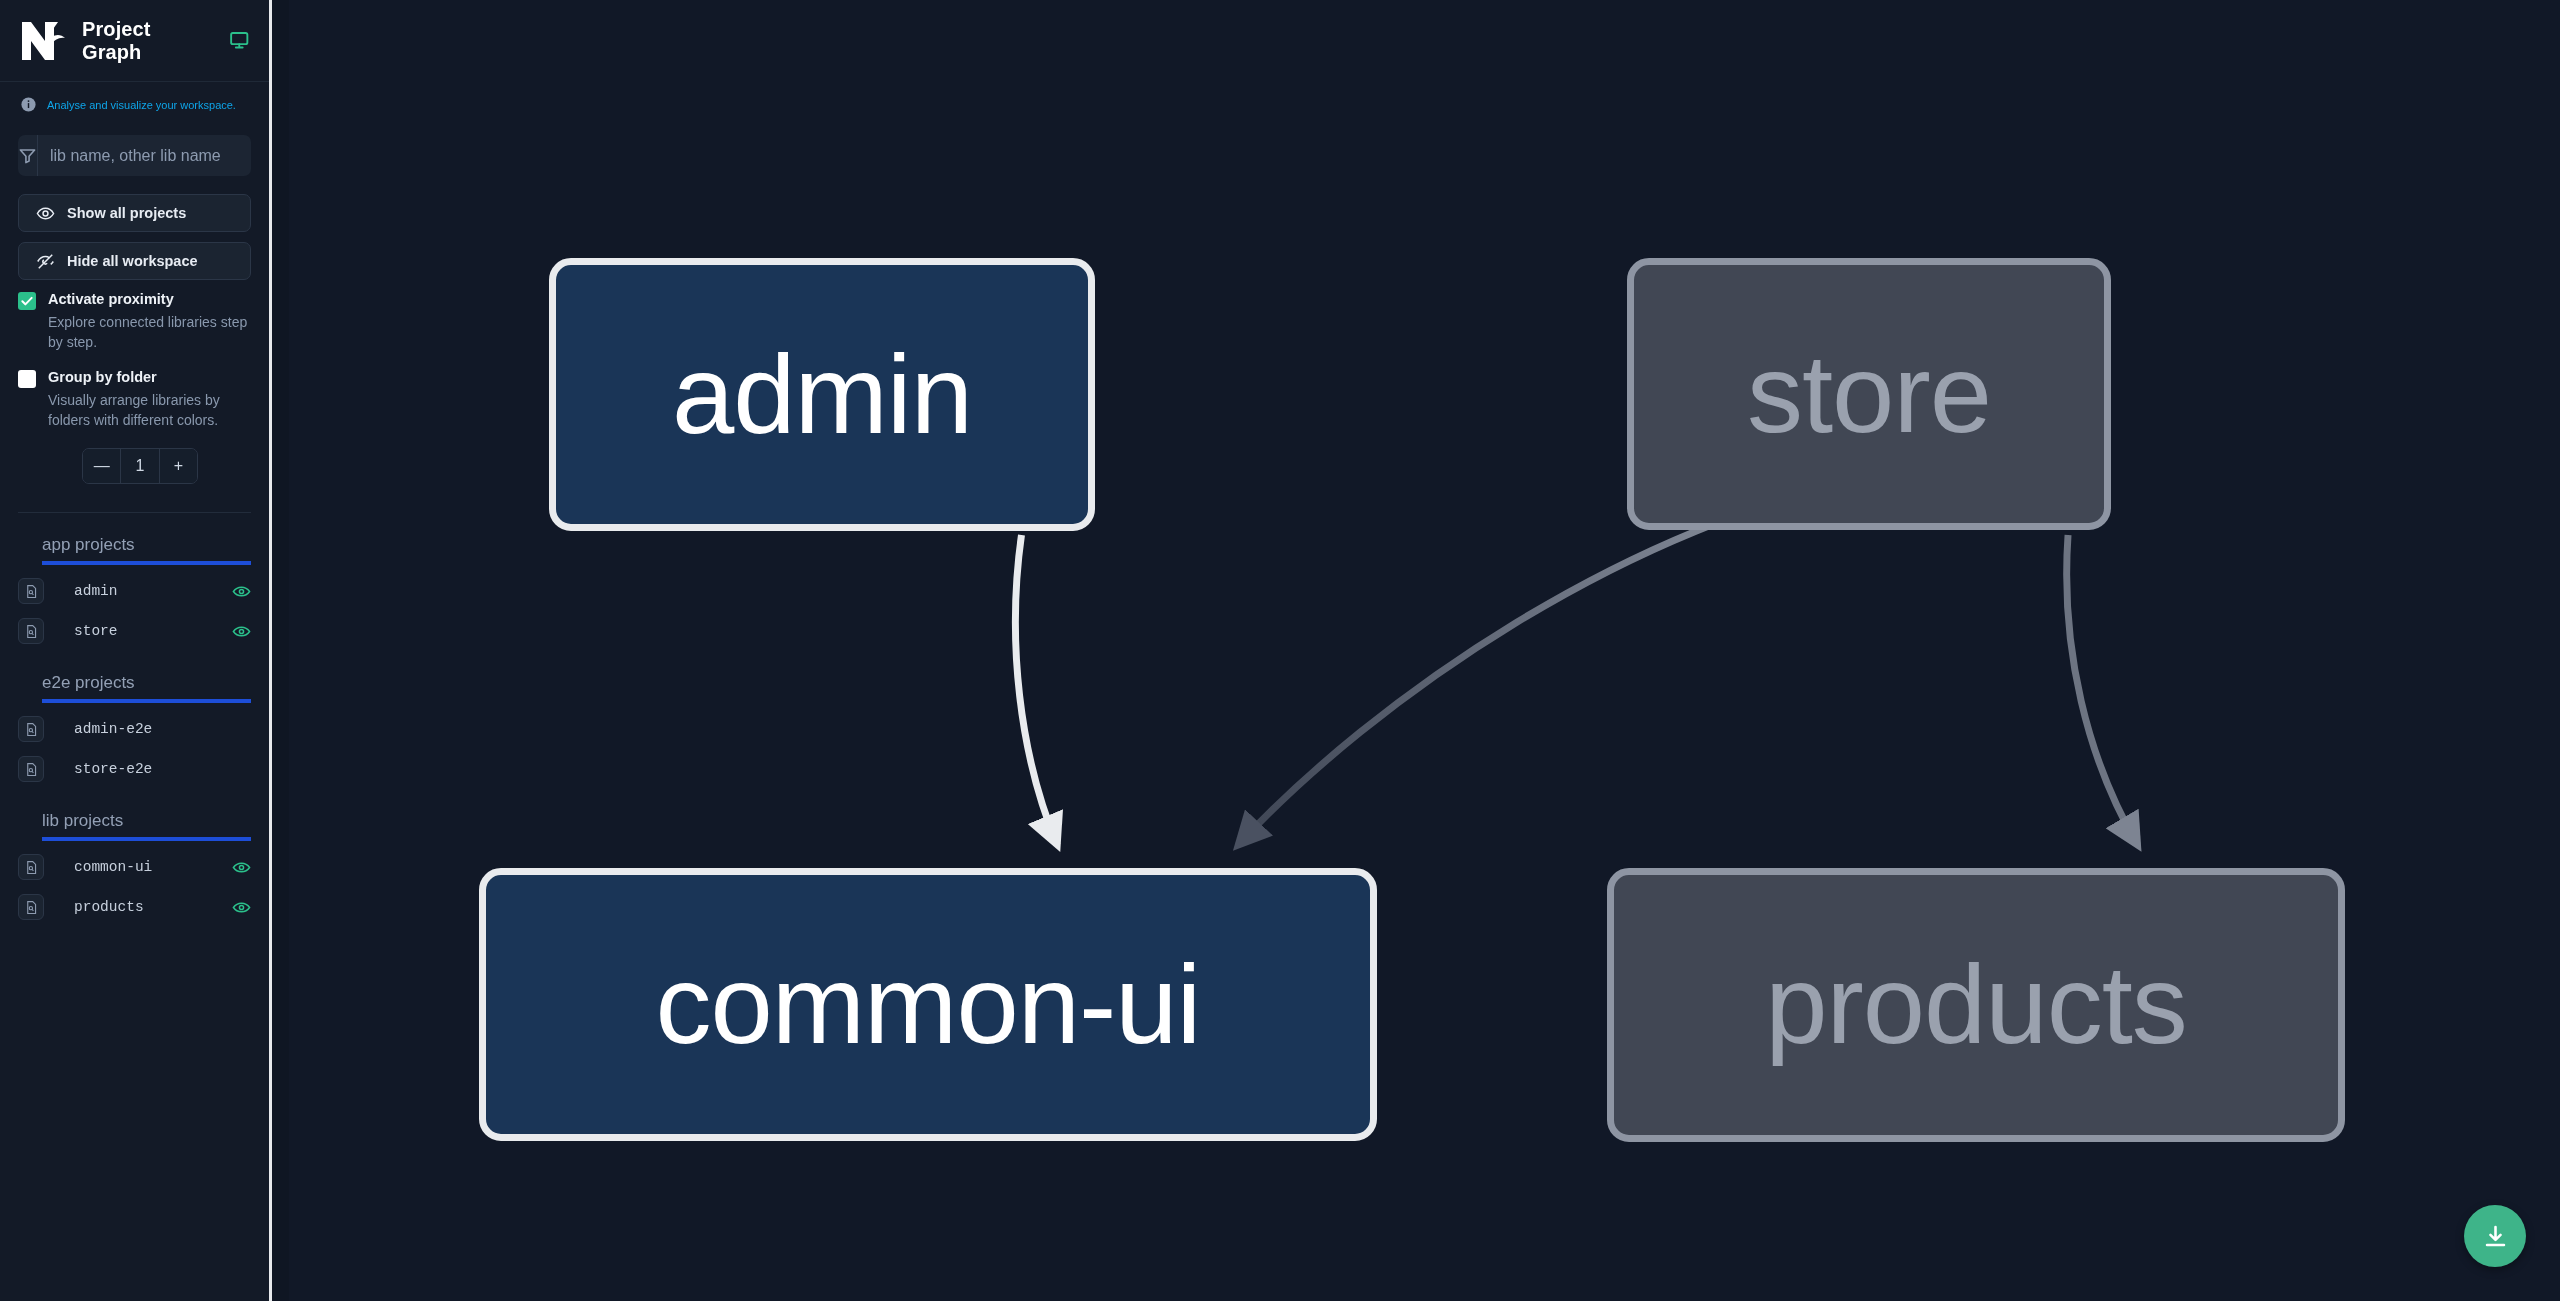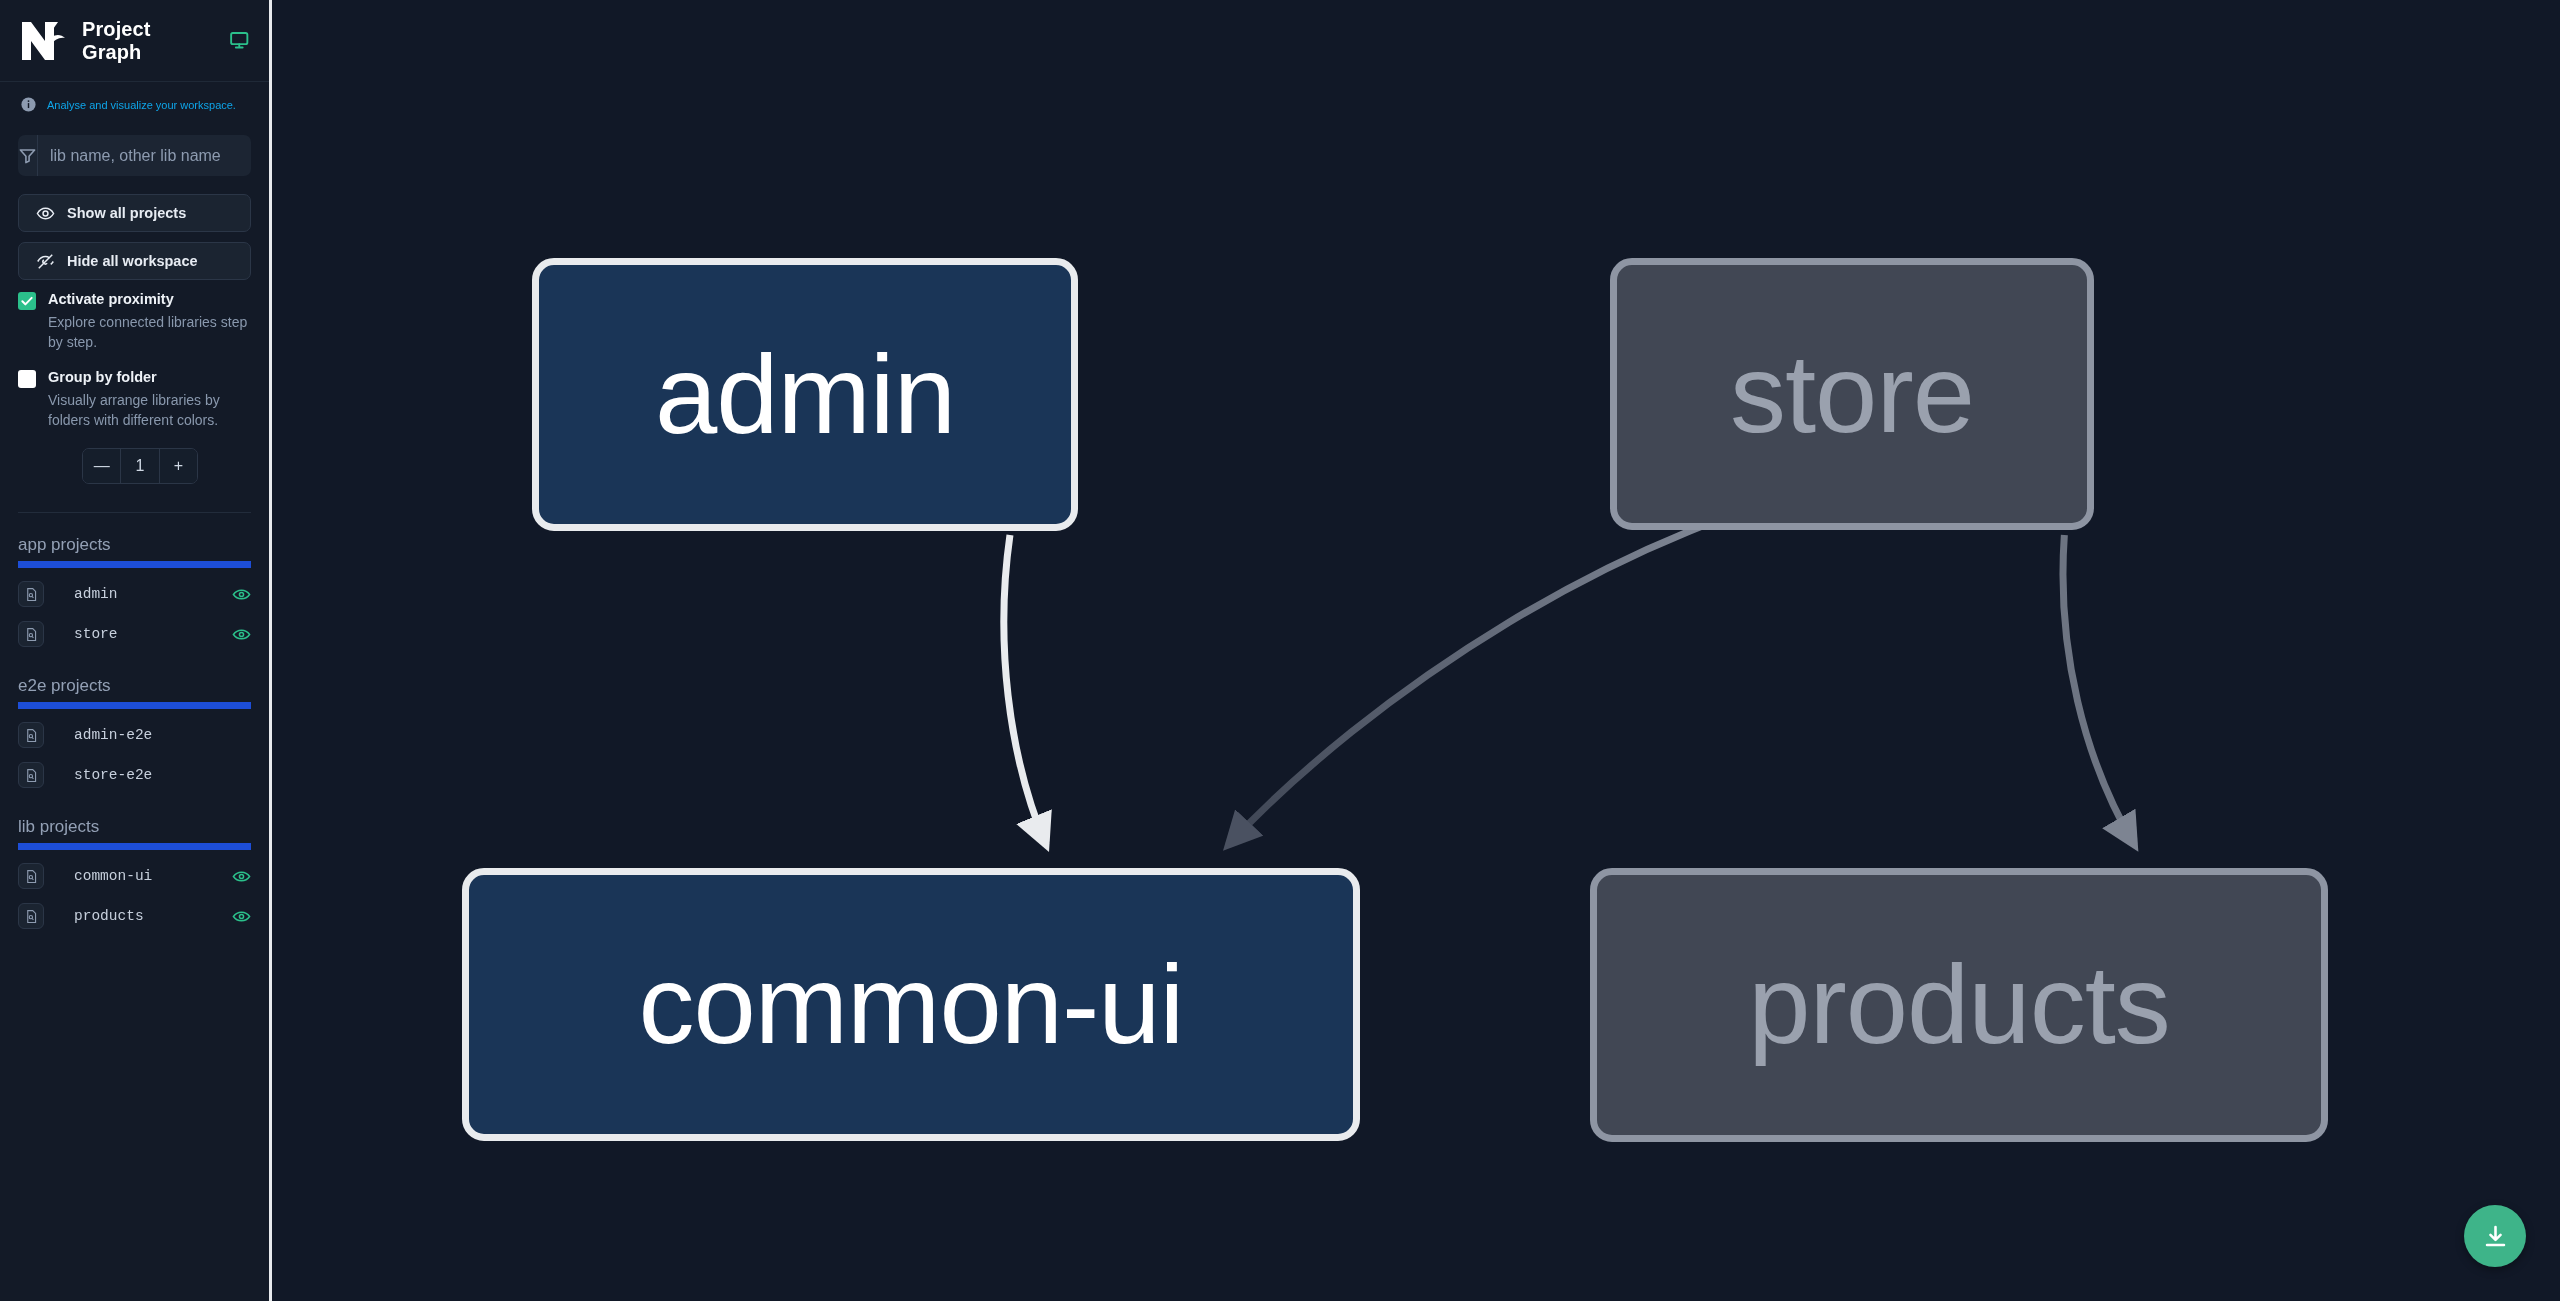--- a/index.html
+++ b/index.html
@@ -3,21 +3,21 @@
 <meta charset="utf-8">
 <title>Nx Project Graph</title>
 <style>
   * { box-sizing: border-box; margin: 0; padding: 0; }
   html, body {
     width: 2560px; height: 1301px;
     background: #0f1623;
     font-family: "Liberation Sans", sans-serif;
     overflow: hidden;
   }
-  .app { display: flex; width: 2560px; height: 1301px; }
+  .app { display: flex; width: 2560px; height: 1301px; gap: 17px; }
 
   
   .sidebar {
     width: 272px; height: 1301px; flex: 0 0 272px;
     background: #131a27;
     border-right: 3px solid #e8eaed;
     display: flex; flex-direction: column;
     overflow: hidden;
   }
   .sb-header {
@@ -87,21 +87,21 @@
   .stepper div {
     flex: 1; display: flex; align-items: center; justify-content: center;
     color: #cfd8e4; font-size: 16px; background: #151e2b; cursor: pointer;
   }
   .stepper .val { border-left: 1px solid #2b3647; border-right: 1px solid #2b3647; cursor: default; }
 
   .sb-divider { height: 1px; background: #222c3b; margin: 28px 0 0 0; }
 
   .group-head {
     color: #93a0b5; font-size: 17px; padding: 22px 0 6px 0;
-    border-bottom: 7px solid #1d4ed8; margin-bottom: 6px;
+    border-bottom: 4px solid #1d4ed8; margin-bottom: 6px; margin-left: 24px;
   }
   .proj-row {
     display: flex; align-items: center; height: 40px; cursor: pointer;
   }
   .proj-ico {
     width: 26px; height: 26px; flex: 0 0 26px; border-radius: 6px;
     background: #1b2431; border: 1px solid #2b3647;
     display: flex; align-items: center; justify-content: center;
   }
   .proj-ico svg { width: 15px; height: 15px; }

